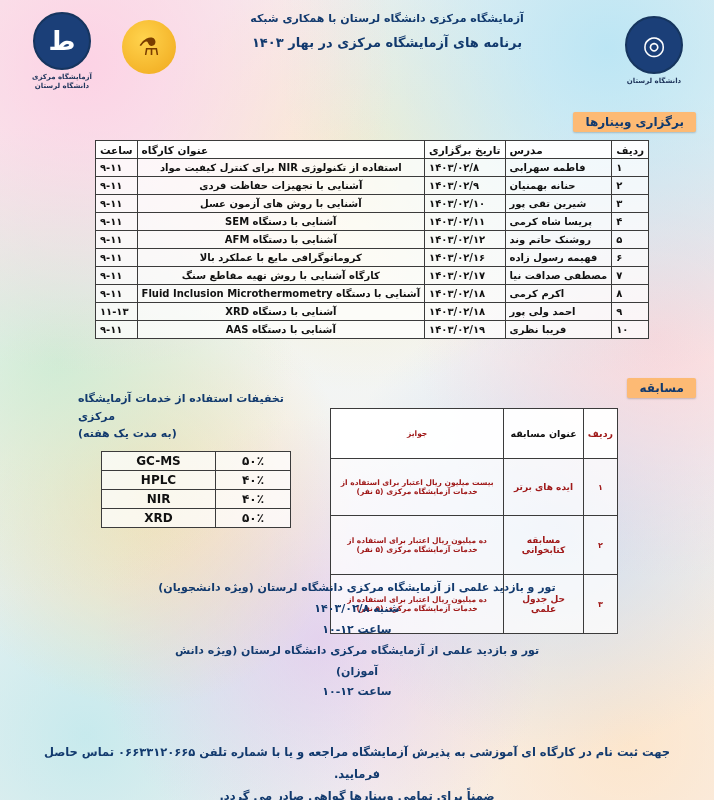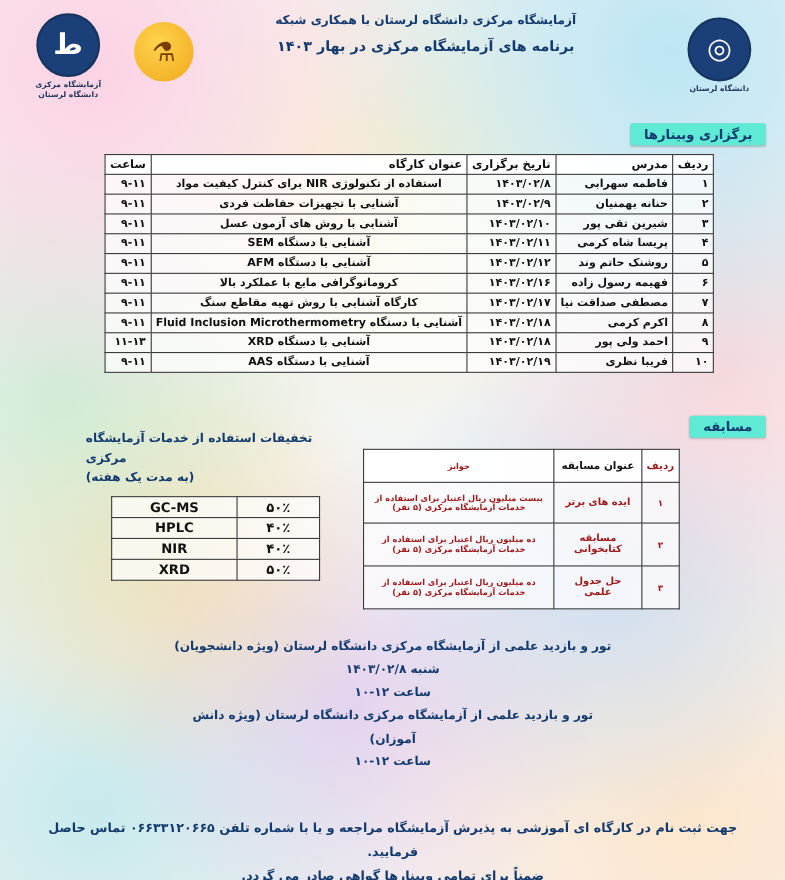--- a/index.html
+++ b/index.html
@@ -55,44 +55,44 @@
   }
   .title-main{
     color:#123a6e;font-weight:bold;font-size:11px;line-height:1.55;
   }
   .title-sub{
     color:#123a6e;font-weight:bold;font-size:13px;margin-top:8px;
   }
 
   
   .tag{
-    position:absolute;background:#5eead4;color:#123a6e;
+    position:absolute;background:#fdba74;color:#123a6e;
     font-weight:bold;font-size:12px;padding:3px 12px;border-radius:2px;
     box-shadow:0 1px 2px rgba(0,0,0,.2);
   }
 
   
   table{border-collapse:collapse;background:rgba(255,255,255,0.72);}
   .tbl1{
     position:absolute;left:95px;top:140px;width:524px;
     font-size:10px;color:#111;
   }
   .tbl1 th,.tbl1 td{
-    border:1px solid #3b3b3b;padding:1px 4px;text-align:right;
+    border:1px solid #3b3b3b;padding:1px 4px;text-align:left;
     font-weight:bold;white-space:nowrap;height:15px;
   }
   .tbl1 th{background:rgba(255,255,255,0.85);font-size:10.5px;}
   .tbl1 td.title-cell{text-align:center;}
 
   
   .tbl2{
     position:absolute;left:330px;top:408px;width:288px;font-size:8px;color:#111;
   }
   .tbl2 th,.tbl2 td{
-    border:1px solid #3b3b3b;padding:9px 4px;text-align:center;font-weight:bold;
+    border:1px solid #3b3b3b;padding:19px 4px;text-align:center;font-weight:bold;
   }
   .tbl2 th{background:rgba(255,255,255,0.85);font-size:9.5px;}
   .tbl2 .c-prize{width:200px;color:#a01a1a;font-size:7.5px;}
   .tbl2 .c-name{color:#a01a1a;font-size:9px;}
   .tbl2 .c-row{width:22px;color:#a01a1a;}
 
   
   .discount{
     position:absolute;left:78px;top:390px;width:236px;
   }

